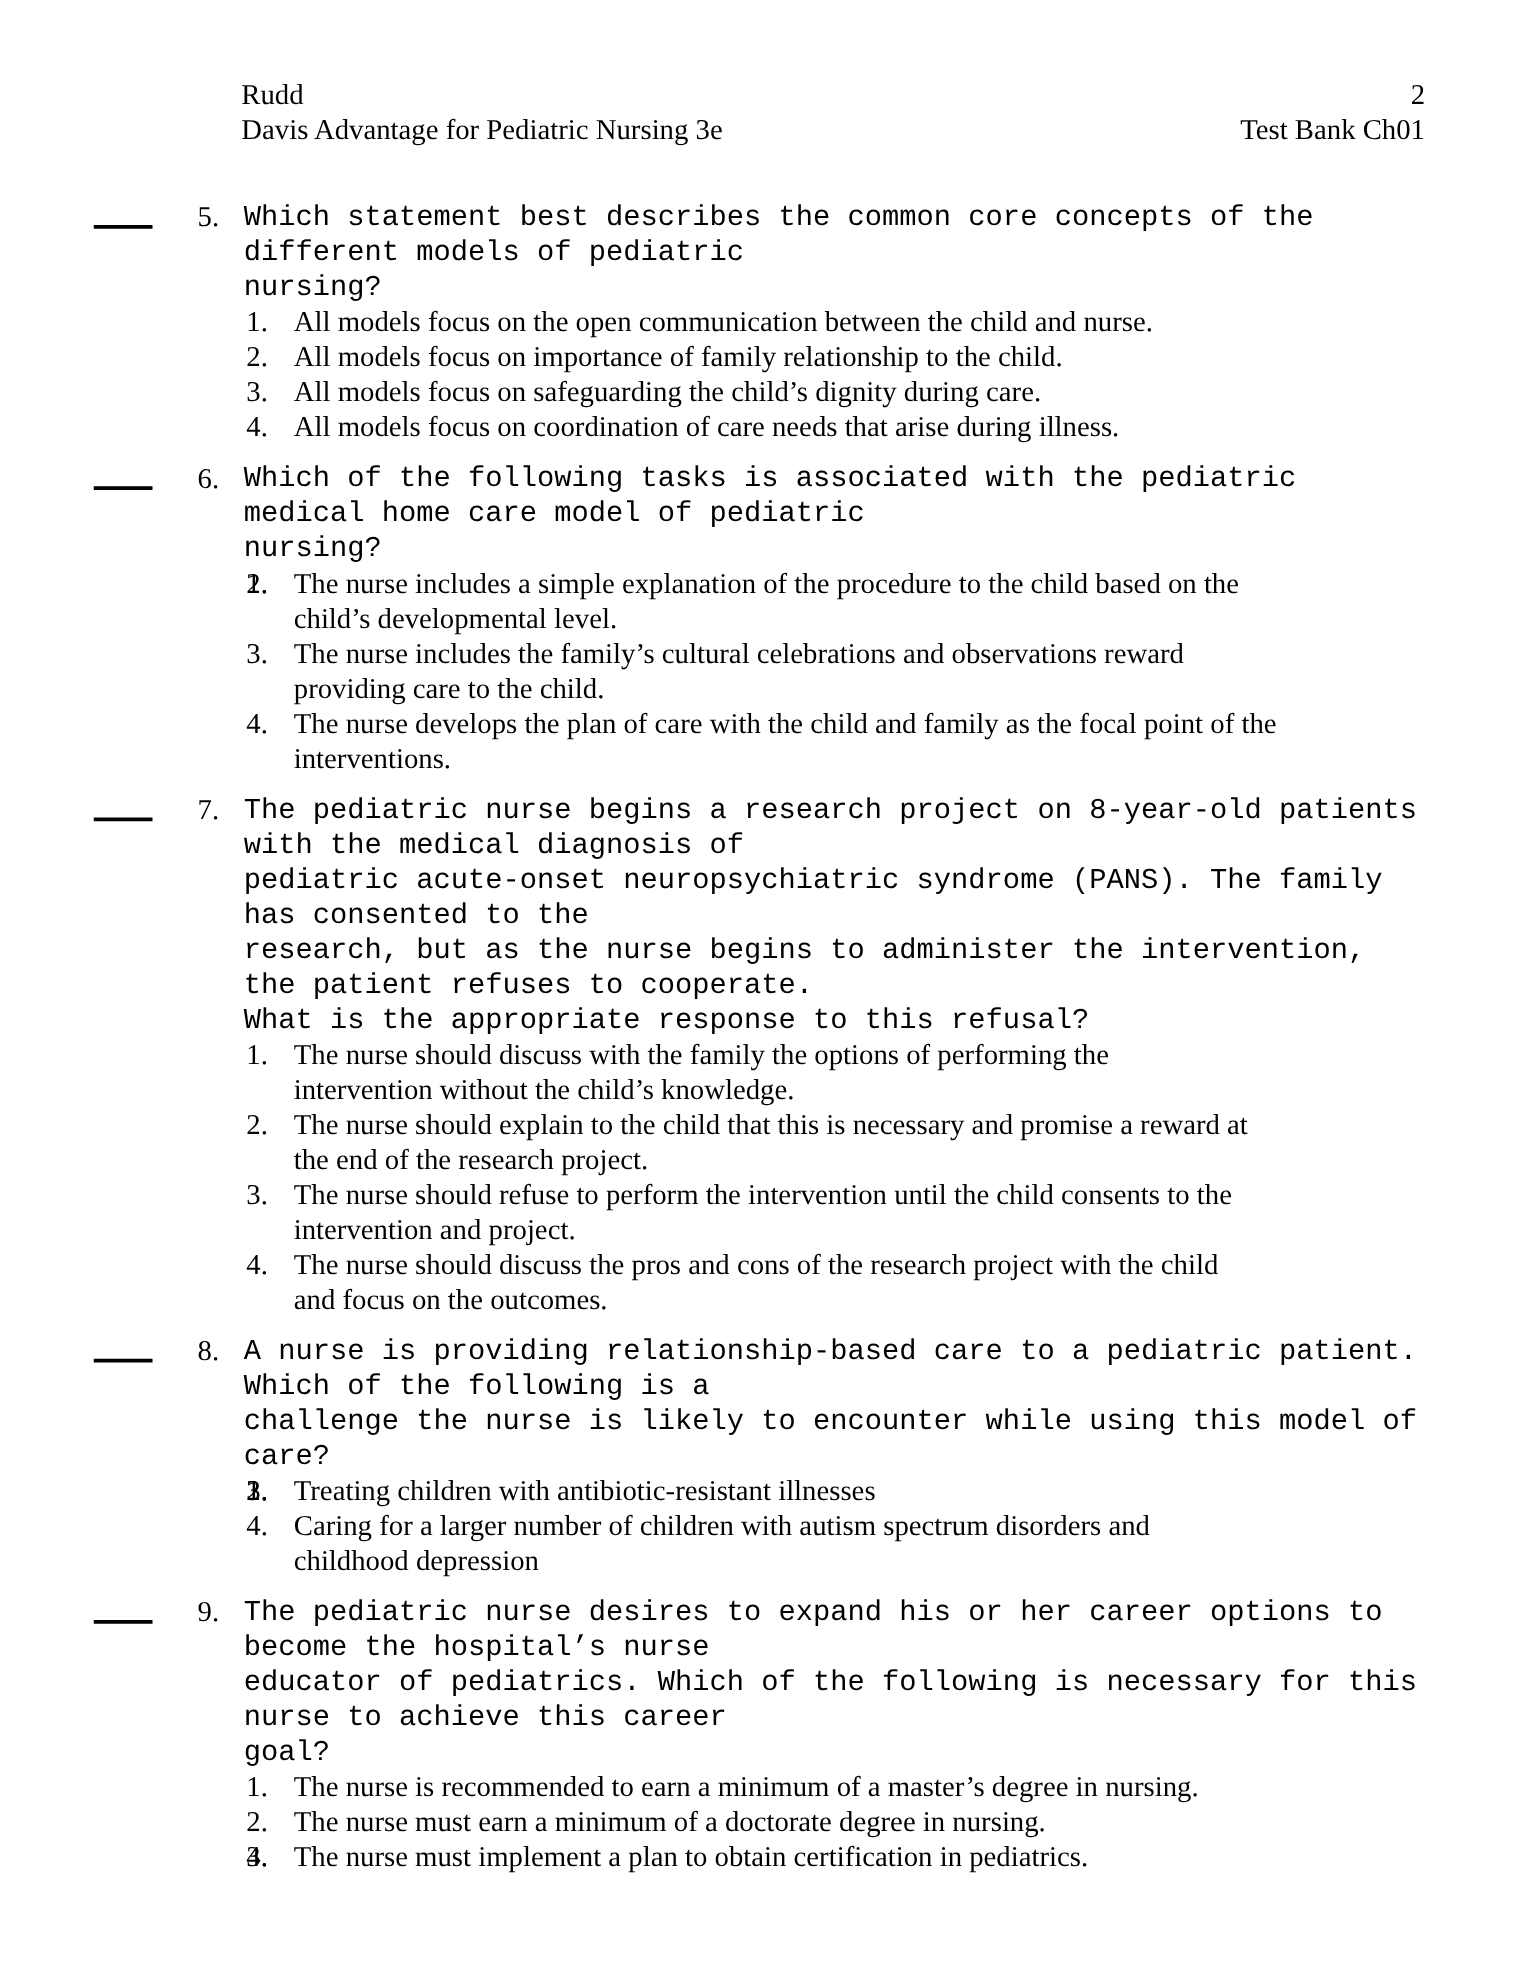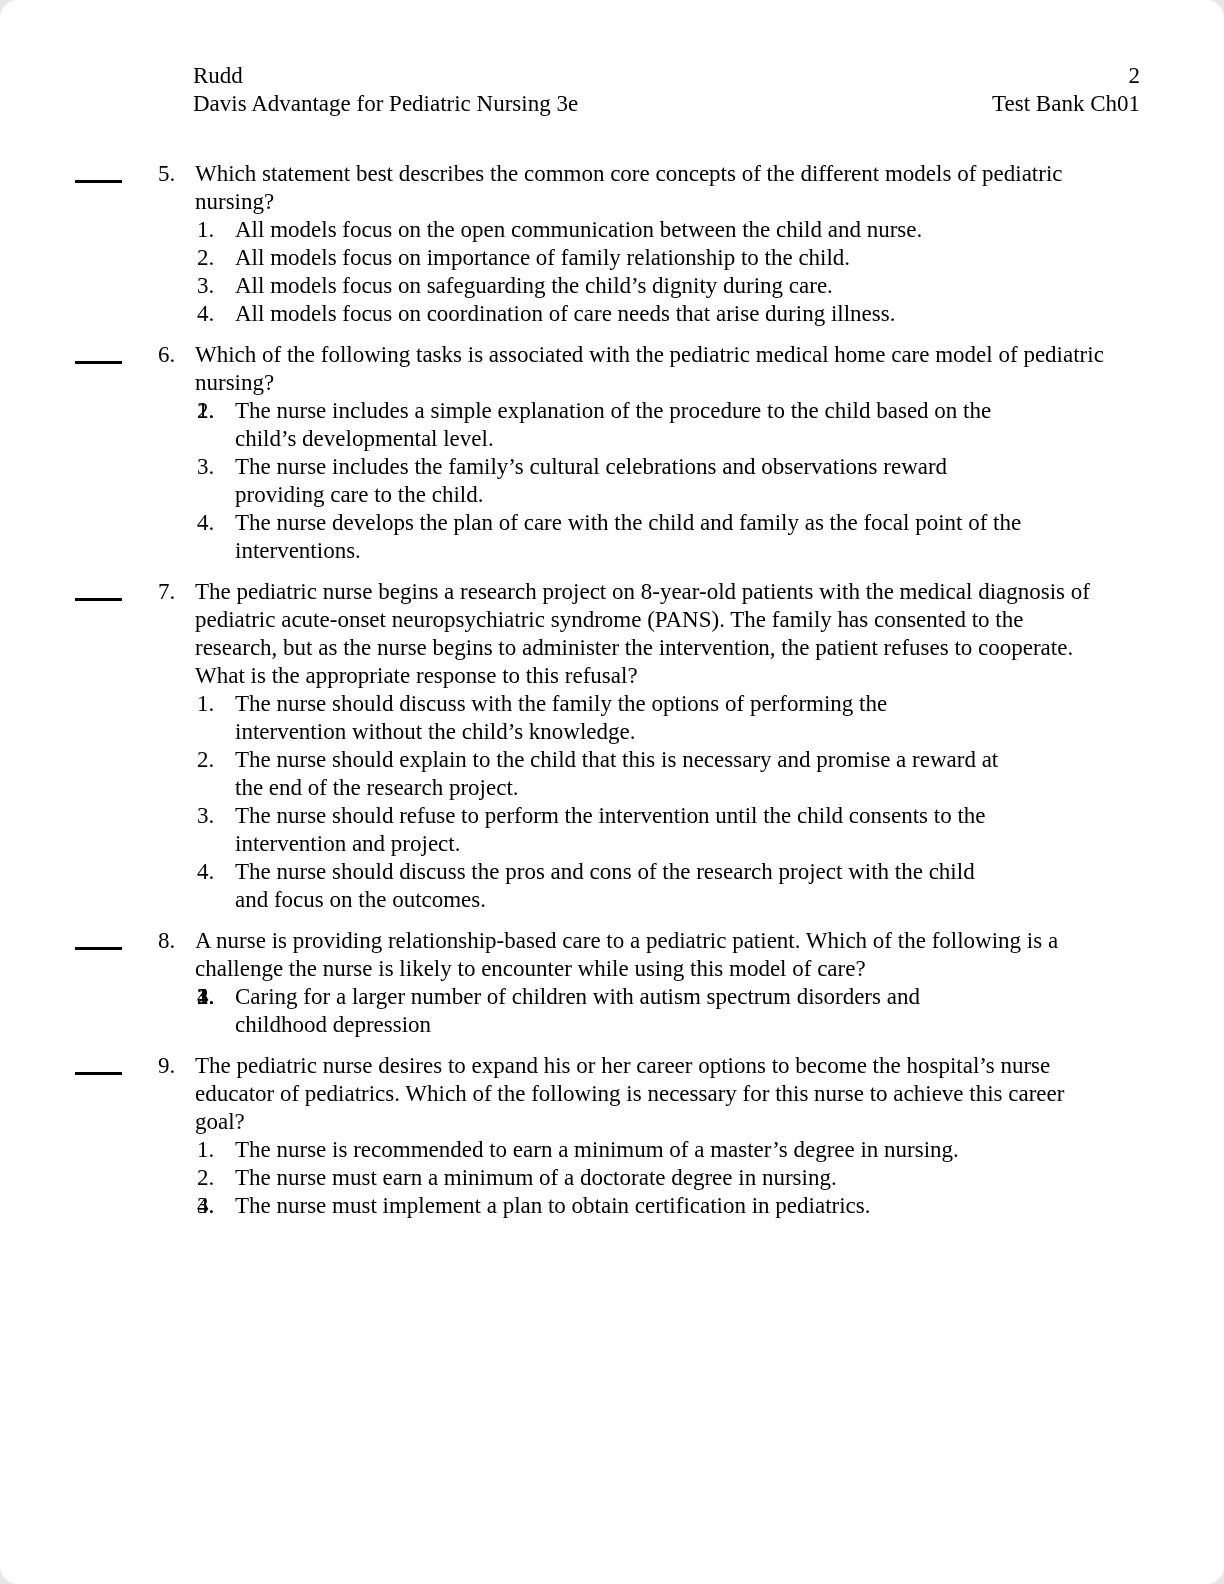--- a/index.html
+++ b/index.html
@@ -1,34 +1,33 @@
 <!DOCTYPE html>
 <html><head>
 <meta charset="utf-8">
 <style>
   html,body{margin:0;padding:0;background:#e8e8e8;}
   .page{
     width:1224px;height:1584px;background:#ffffff;position:relative;
     font-family:"Liberation Serif","DejaVu Serif",serif;
     font-size:23px;line-height:28px;color:#000;overflow:hidden;
     margin:0 auto;
-    border-radius:18px;
   }
   .header{display:flex;justify-content:space-between;align-items:flex-start;
     padding:62px 84px 0 193px;}
   .header-left div, .header-right div{white-space:nowrap;}
   .header-right{text-align:right;}
   .questions{margin-top:42px;}
   .question{position:relative;margin-bottom:13px;}
   .blank{
     position:absolute;left:75px;top:20px;width:47px;height:0;
     border-top:3px solid #000;
   }
   .qnum{position:absolute;left:158px;top:0;}
-  .stem{margin-left:195px;margin-right:84px;white-space:pre-wrap;}
+  .stem{margin-left:195px;margin-right:84px;white-space:pre-wrap;font-family:Liberation Mono, monospace;}
   .choice{position:relative;}
   .cnum{position:absolute;left:197px;top:0;}
   .ctext{margin-left:235px;margin-right:140px;white-space:pre-wrap;}
 </style>
 </head>
 <body>
 
 <div class="page">
 
   <div class="header">
@@ -134,20 +133,21 @@
 challenge the nurse is likely to encounter while using this model of care?</div>
       <div class="choices">
         <div class="choice">
           <span class="cnum">1.</span>
         </div>
         <div class="choice">
           <span class="cnum">2.</span>
         </div>
         <div class="choice">
           <span class="cnum">3.</span>
+          <div class="ctext">Treating children with antibiotic-resistant illnesses</div>
         </div>
         <div class="choice">
           <span class="cnum">4.</span>
           <div class="ctext">Caring for a larger number of children with autism spectrum disorders and
 childhood depression</div>
         </div>
       </div>
     </div>
 
     <div class="question">

